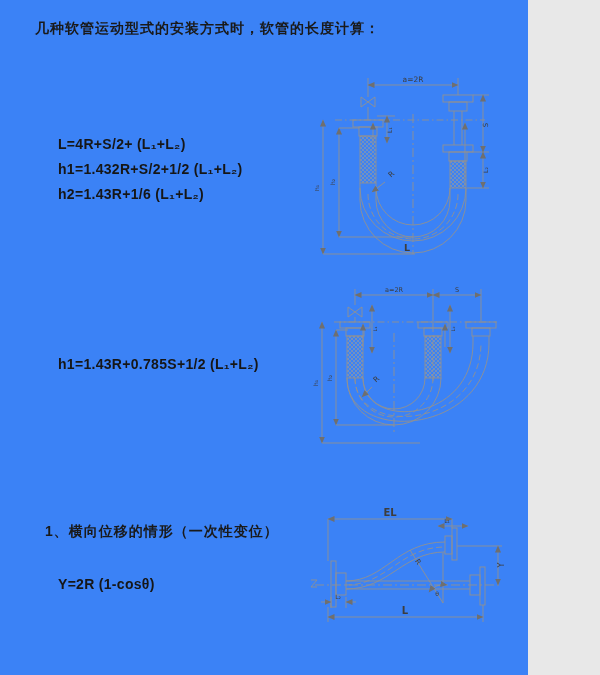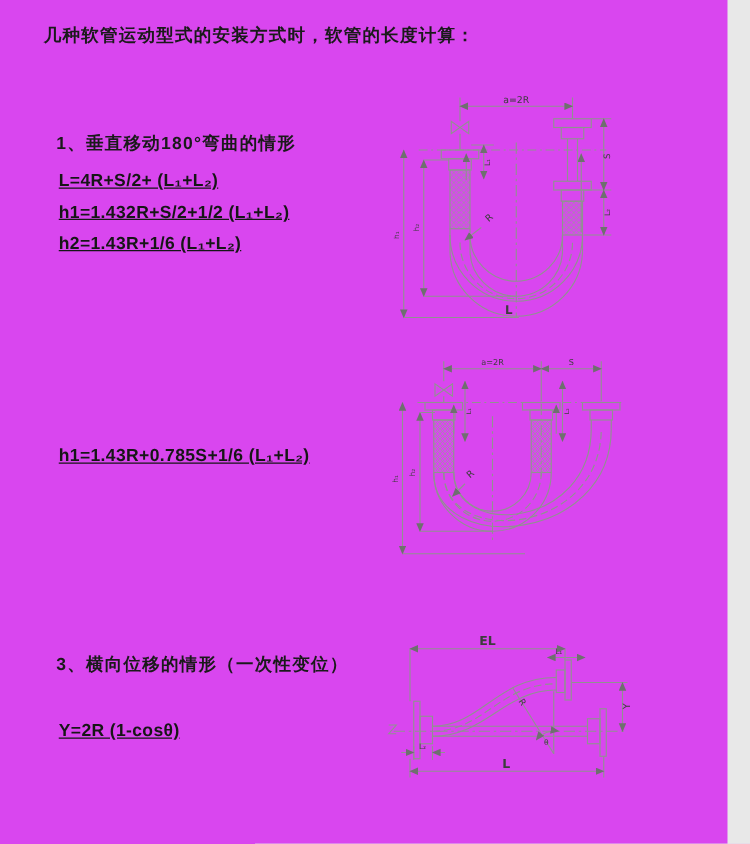--- a/index.html
+++ b/index.html
@@ -1,55 +1,53 @@
 <!DOCTYPE html>
 <html><head>
 <meta charset="utf-8">
 <style>
   html,body{margin:0;padding:0;background:#e8e8e8;}
   .page{
     position:relative;
-    width:582px;height:675px;
-    background:#d946ef;
+    width:528px;height:675px;
+    background:#3b82f6;
     font-family:"Liberation Sans","DejaVu Sans",sans-serif;
     color:#1a1a1a;
     overflow:hidden;
   }
   .doc-title{
     position:absolute;left:35px;top:20px;
     font-size:14px;font-weight:bold;letter-spacing:1px;
   }
   .sec-heading{
     position:absolute;
     font-size:14px;font-weight:bold;letter-spacing:1px;
   }
   .formula{
-    position:absolute;left:47px;
+    position:absolute;left:58px;
     font-size:14px;font-weight:bold;letter-spacing:.3px;
     color:#161616;
-    text-decoration:underline;
   }
   .diagram{position:absolute;}
   svg text{font-family:"DejaVu Sans","Liberation Sans",sans-serif;}
 </style>
 </head>
 <body>
 
 <div class="page">
 
   <div class="doc-title">几种软管运动型式的安装方式时，软管的长度计算：</div>
 
-  <div class="sec-heading" style="left:45px;top:106px">1、垂直移动180°弯曲的情形</div>
   <div class="formula" style="top:136px">L=4R+S/2+ (L₁+L₂)</div>
   <div class="formula" style="top:161px">h1=1.432R+S/2+1/2 (L₁+L₂)</div>
   <div class="formula" style="top:186px">h2=1.43R+1/6 (L₁+L₂)</div>
 
-  <div class="formula" style="top:356px">h1=1.43R+0.785S+1/6 (L₁+L₂)</div>
-
-  <div class="sec-heading" style="left:45px;top:523px">3、横向位移的情形（一次性变位）</div>
+  <div class="formula" style="top:356px">h1=1.43R+0.785S+1/2 (L₁+L₂)</div>
+
+  <div class="sec-heading" style="left:45px;top:523px">1、横向位移的情形（一次性变位）</div>
   <div class="formula" style="top:576px">Y=2R (1-cosθ)</div>
 
   <svg class="diagram" style="left:315px;top:70px" width="280" height="195" viewBox="0 0 280 195">
     <defs>
       <marker id="arr" markerWidth="8" markerHeight="8" refX="6.5" refY="3" orient="auto-start-reverse" markerUnits="userSpaceOnUse">
         <path d="M0,0 L7,3 L0,6 Z" fill="#6f6f6f"></path>
       </marker>
       <pattern id="hatch" width="4" height="4" patternUnits="userSpaceOnUse">
         <path d="M0,0 L4,4 M0,4 L4,0" stroke="#9a9a9a" stroke-width="0.6"></path>
       </pattern>

